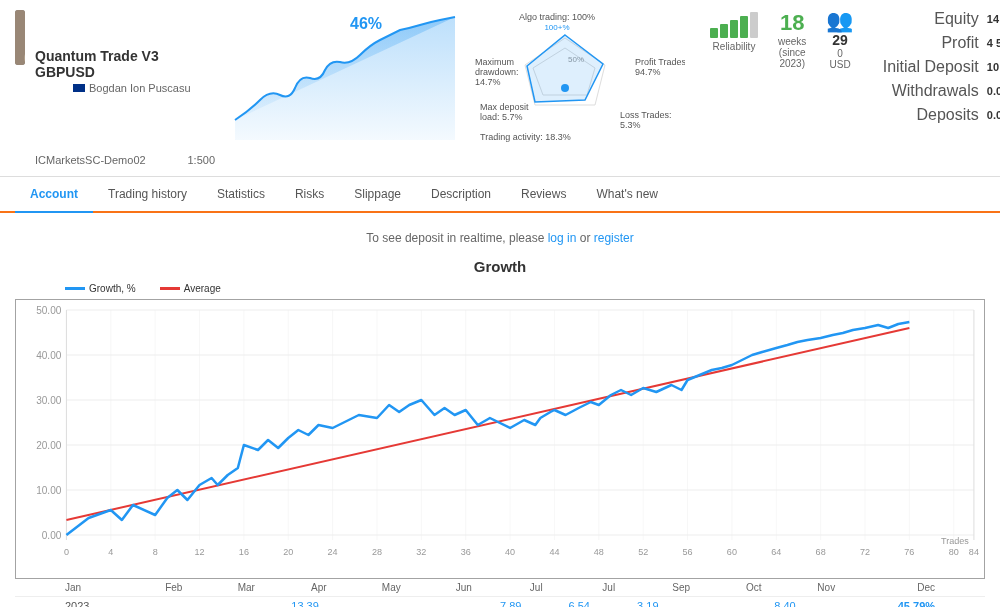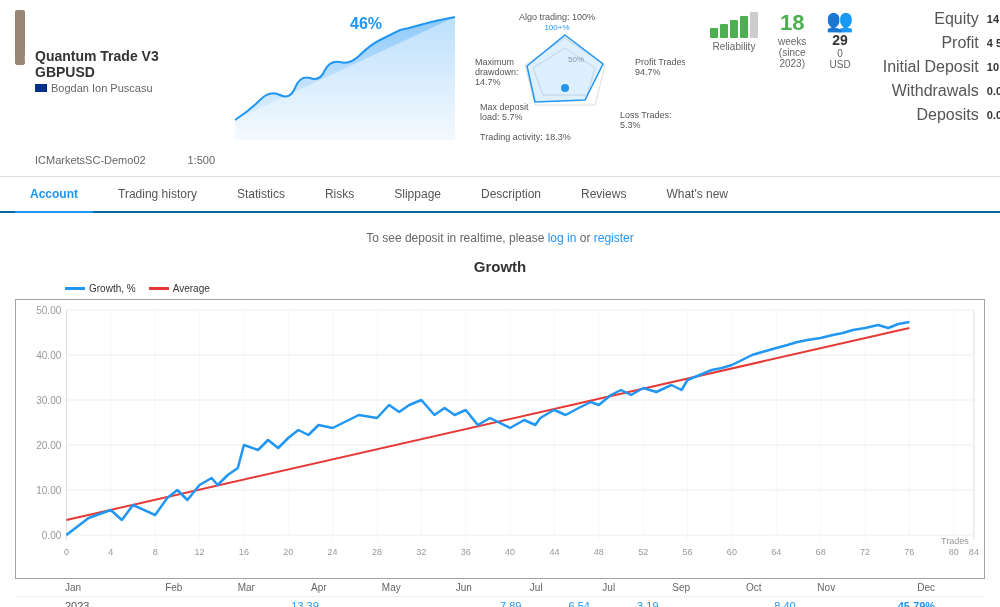--- a/index.html
+++ b/index.html
@@ -5,21 +5,21 @@
     * { box-sizing: border-box; margin: 0; padding: 0; }
     body { font-family: Arial, sans-serif; background: #f5f5f5; font-size: 12px; color: #333; width: 1000px; }
     
     .top-section { background: #fff; padding: 10px 15px; border-bottom: 1px solid #ddd; display: flex; gap: 15px; align-items: flex-start; }
     
     .profile { display: flex; align-items: flex-start; gap: 10px; min-width: 200px; }
     .avatar { width: 55px; height: 55px; background: #888; border-radius: 3px; overflow: hidden; }
     .avatar svg { width: 55px; height: 55px; }
     .profile-info { flex: 1; }
     .profile-name { font-size: 14px; font-weight: bold; color: #333; margin-top: 38px; }
-    .profile-sub { font-size: 11px; color: #666; display: flex; align-items: center; gap: 4px; margin-top: 2px; }
+    .profile-sub { font-size: 11px; color: #666; display: flex; align-items: center; gap: 4px; margin-top: 2px; margin-left: 38px; }
     .flag { width: 12px; height: 8px; background: #003087; display: inline-block; }
     .chart-area { width: 230px; height: 140px; position: relative; }
     .chart-percent { color: #2196F3; font-size: 16px; font-weight: bold; position: absolute; top: 5px; left: 120px; }
     
     .radar-area { width: 210px; height: 145px; position: relative; }
     
     .reliability-area { display: flex; gap: 20px; align-items: flex-start; margin-left: 10px; }
     .reliability-block { text-align: center; }
     .reliability-bars { display: flex; gap: 2px; align-items: flex-end; height: 28px; margin-bottom: 3px; }
     .rel-bar { width: 8px; background: #ccc; border-radius: 1px; }
@@ -35,33 +35,33 @@
     .stats-panel { flex: 1; }
     .stat-row { display: flex; align-items: center; margin-bottom: 6px; gap: 8px; }
     .stat-label { width: 110px; font-size: 16px; color: #555; text-align: right; }
     .stat-value { width: 110px; font-size: 11px; color: #333; font-weight: bold; }
     .stat-bar-container { flex: 1; height: 14px; background: #eee; position: relative; }
     .stat-bar { height: 100%; }
     .bar-equity { background: #2196F3; width: 90%; }
     .bar-profit { background: #90CAF9; width: 42%; }
     .bar-initial { background: #2196F3; width: 66%; }
     
-    .tabs { background: #fff; border-bottom: 2px solid #0369a1; padding: 0 15px; display: flex; gap: 10px; }
+    .tabs { background: #fff; border-bottom: 2px solid #f97316; padding: 0 15px; display: flex; gap: 0; }
     .tab { padding: 10px 15px; font-size: 12px; color: #555; cursor: pointer; border-bottom: 2px solid transparent; margin-bottom: -2px; }
     .tab.active { color: #2196F3; border-bottom: 2px solid #2196F3; font-weight: bold; }
     
     .main-content { background: #fff; padding: 10px 15px; }
     .realtime-notice { text-align: center; font-size: 12px; color: #666; padding: 8px; }
     .realtime-notice a { color: #2196F3; text-decoration: none; }
     
     .growth-section { margin-top: 5px; }
     .growth-title { text-align: center; font-size: 15px; font-weight: bold; color: #333; margin-bottom: 8px; }
     
     .chart-container { position: relative; width: 100%; height: 280px; border: 1px solid #a3a3a3; background: #fff; }
-    .chart-legend { display: flex; gap: 13px; margin-bottom: 5px; margin-left: 50px; }
+    .chart-legend { display: flex; gap: 24px; margin-bottom: 5px; margin-left: 50px; }
     .legend-item { display: flex; align-items: center; gap: 4px; font-size: 10px; }
     .legend-dot-blue { width: 20px; height: 3px; background: #2196F3; }
     .legend-dot-red { width: 20px; height: 3px; background: #e53935; }
   </style>
 </head>
 <body>
 
 <div class="top-section">
 
   <div class="profile">

